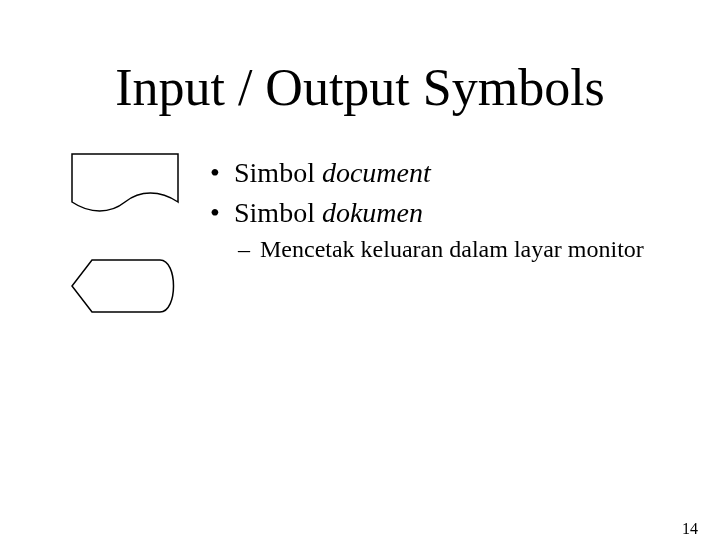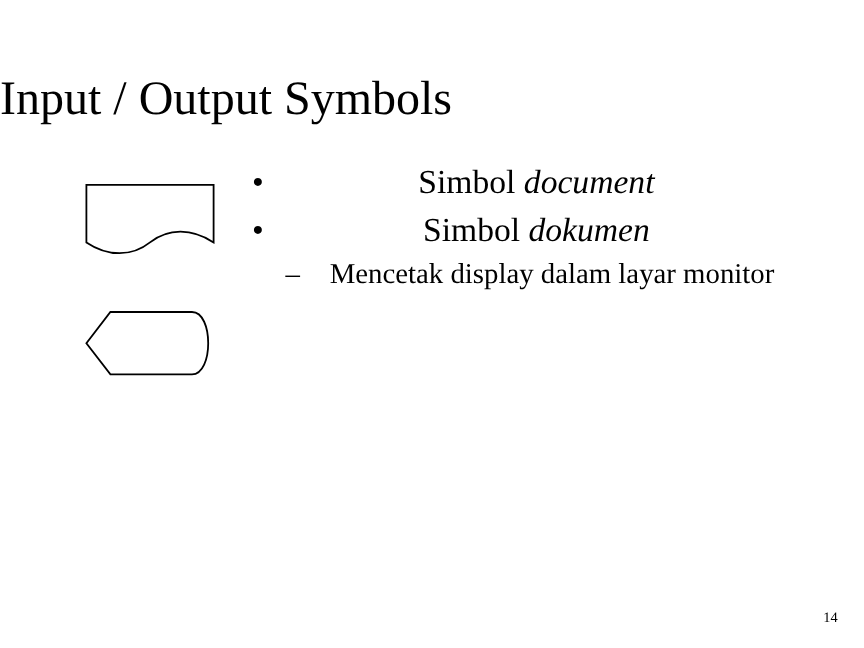--- a/index.html
+++ b/index.html
@@ -16,31 +16,31 @@
     width: 720px;
     height: 540px;
     position: relative;
     box-sizing: border-box;
   }
   .title {
     position: absolute;
     top: 58px;
     left: 0;
     right: 0;
-    font-size: 40px;
+    text-align: center;
+    font-size: 52px;
     font-weight: normal;
   }
   .content {
     position: absolute;
-    top: 136px;
+    top: 156px;
     left: 210px;
     right: 60px;
     font-size: 28px;
     line-height: 1.2;
-    text-align: center;
   }
   .bullet1 {
     margin: 0 0 6px 0;
     padding-left: 24px;
     position: relative;
   }
   .bullet1::before {
     content: "•";
     position: absolute;
     left: 0;
@@ -56,23 +56,23 @@
     content: "–";
     position: absolute;
     left: 28px;
     top: 0;
   }
   .italic {
     font-style: italic;
   }
   .page-number {
     position: absolute;
-    bottom: 18px;
+    bottom: 2px;
     right: 22px;
-    font-size: 12px;
+    font-size: 16px;
   }
   .symbol-svg {
     position: absolute;
   }
 </style>
 </head>
 <body>
 
 <div class="slide">
 
@@ -95,19 +95,19 @@
 
   <div class="content">
 
     <p class="bullet1">
       <span>Simbol </span><span class="italic">document</span>
     </p>
 
     <p class="bullet1">
       <span>Simbol </span><span class="italic">dokumen</span>
     </p>
-    <p class="bullet2">Mencetak display dalam layar monitor</p>
+    <p class="bullet2">Mencetak keluaran dalam layar monitor</p>
 
   </div>
 
   <div class="page-number">14</div>
 
 </div>
 
 </body></html>

